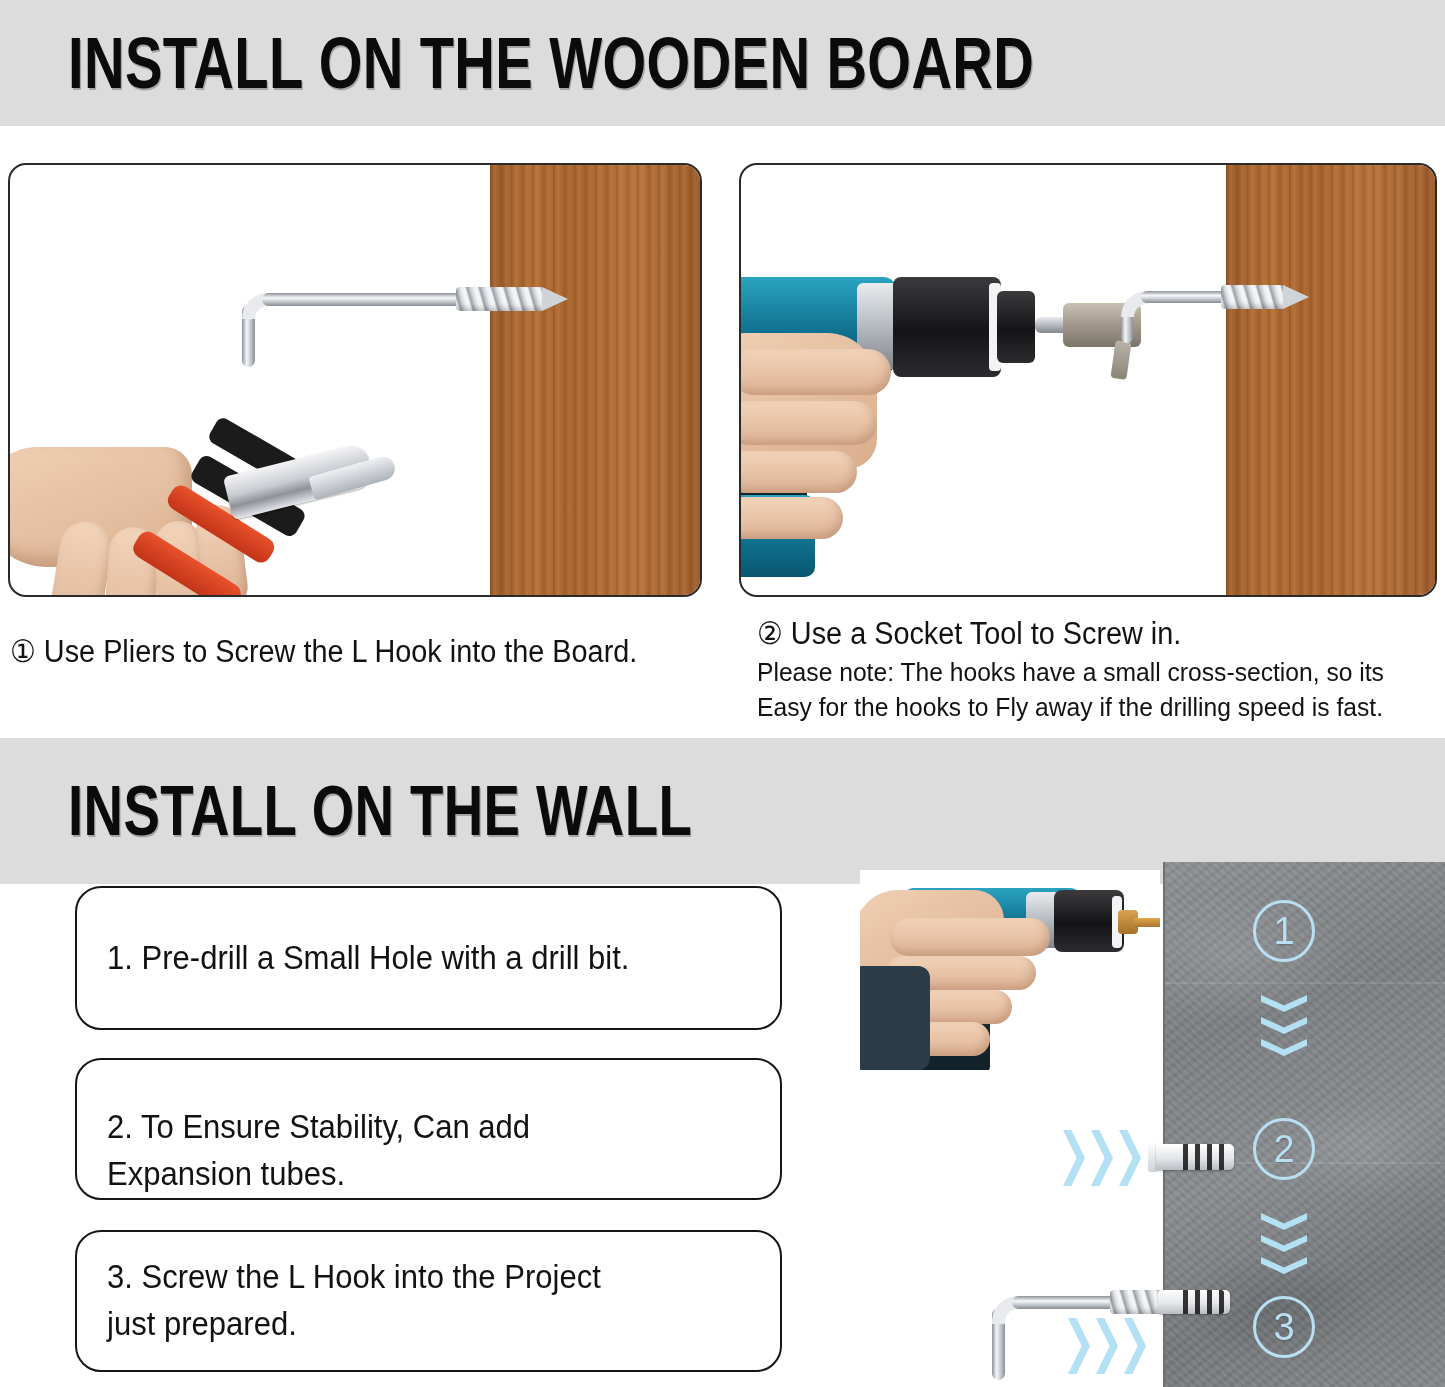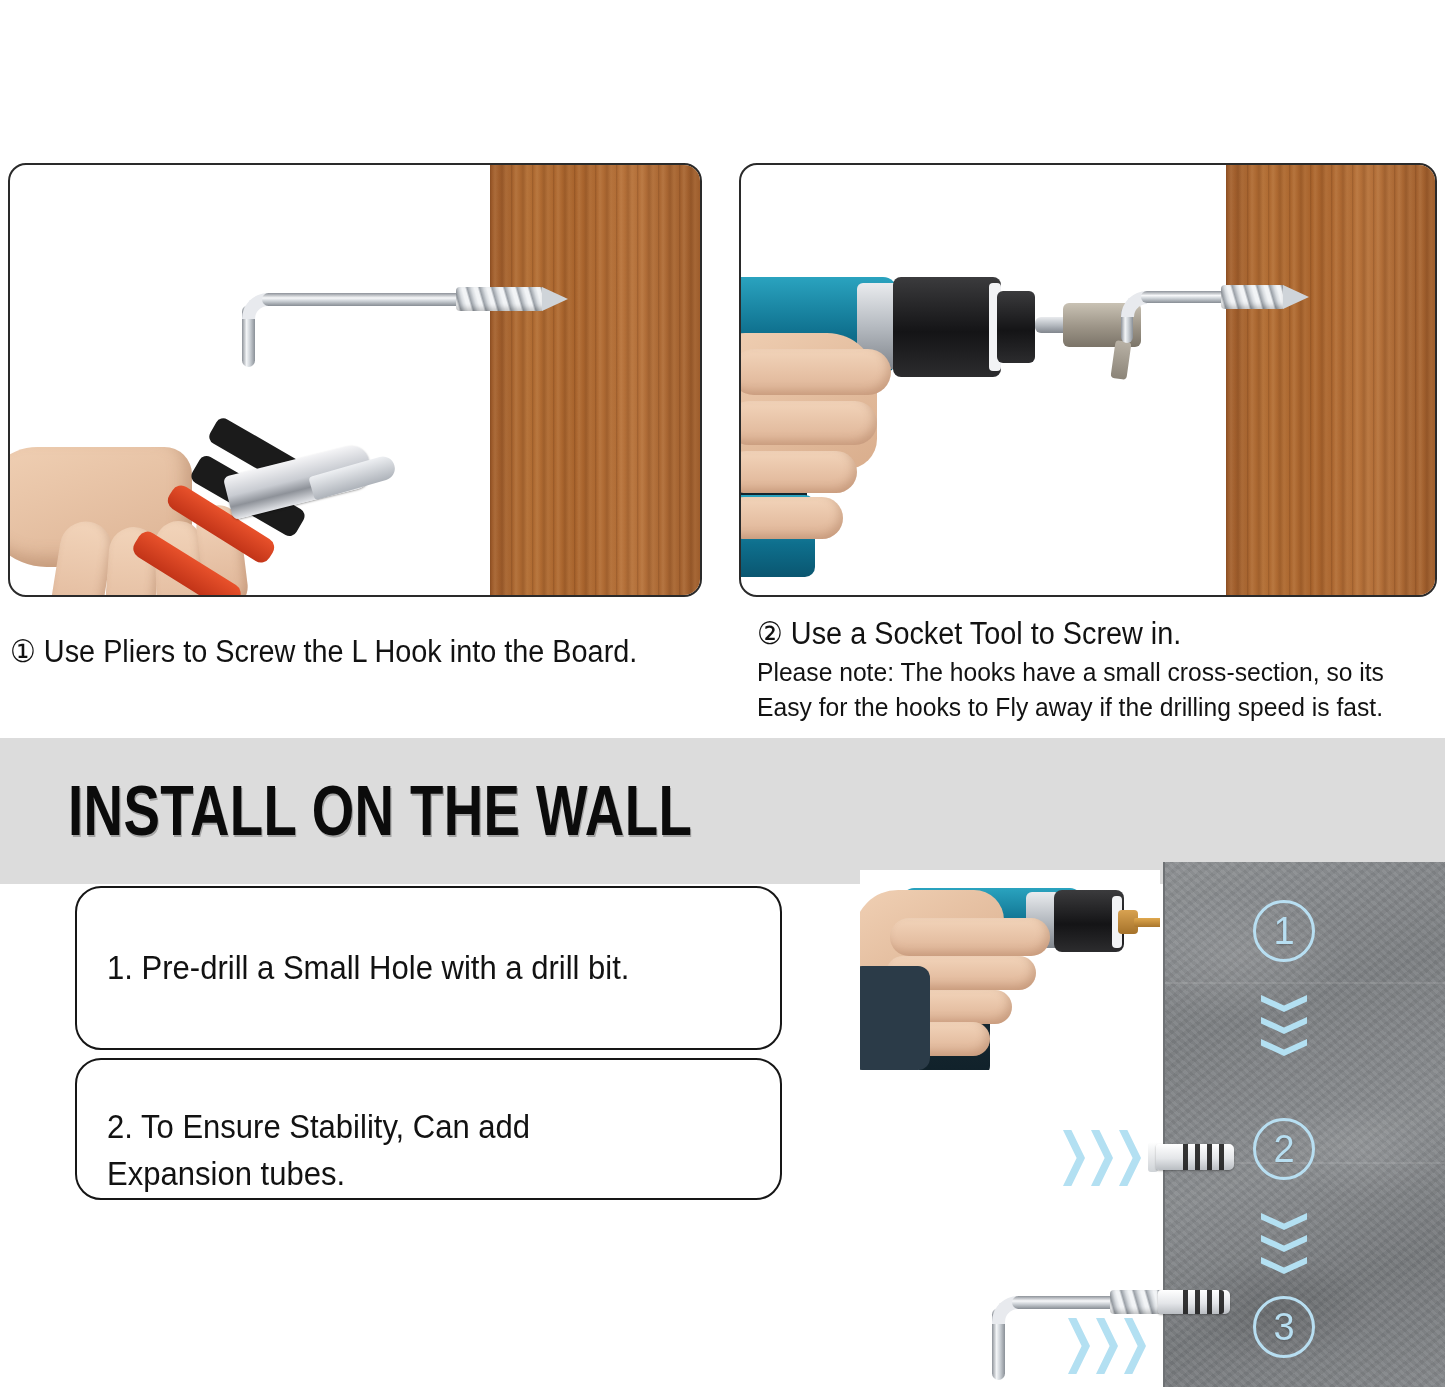--- a/index.html
+++ b/index.html
@@ -167,21 +167,21 @@
     background: #fff;
     display: flex; align-items: center;
   }
   .step-text {
     font-family: "Liberation Sans", sans-serif;
     font-size: 33px; color: #121212;
     line-height: 1.42; padding-left: 32px; padding-right: 16px;
     transform: scaleX(0.94); transform-origin: left center;
     white-space: pre-line;
   }
-  #step-1 { left: 75px; top: 886px;  width: 707px; height: 164px; }
+  #step-1 { left: 75px; top: 886px;  width: 707px; height: 144px; }
   #step-2 { left: 75px; top: 1058px; width: 707px; height: 142px; align-items: flex-end; }
   #step-3 { left: 75px; top: 1230px; width: 707px; height: 142px; }
 
   
   .wall {
     position: absolute; left: 1163px; top: 862px; width: 282px; height: 525px;
     background:
       radial-gradient(ellipse 160px 90px at 25% 18%, rgba(255,255,255,.10), rgba(0,0,0,0) 70%),
       radial-gradient(ellipse 120px 70px at 72% 55%, rgba(255,255,255,.08), rgba(0,0,0,0) 70%),
       radial-gradient(ellipse 140px 80px at 40% 85%, rgba(0,0,0,.10), rgba(0,0,0,0) 70%),
@@ -250,20 +250,23 @@
   .drill-bit {
     position: absolute; height: 9px; border-radius: 2px;
     background: linear-gradient(180deg,#e0a84e,#a9762c);
   }
 </style>
 </head>
 <body>
 
 <div class="page">
 
+  <div class="band" id="band-1">
+    <div class="band-title">INSTALL ON THE WOODEN BOARD</div>
+  </div>
 
   <div class="photo" id="photo-1">
     <div class="wood" id="wood-1"></div>
 
     <div class="hand-skin hand1-palm"></div>
     <div class="finger f1"></div>
     <div class="finger f2"></div>
     <div class="finger f3"></div>
     <div class="finger f4"></div>
 
@@ -320,20 +323,24 @@
   <div class="band" id="band-2">
     <div class="band-title">INSTALL ON THE WALL</div>
   </div>
 
   <div class="step-box" id="step-1">
     <div class="step-text">1. Pre-drill a Small Hole with a drill bit.</div>
   </div>
   <div class="step-box" id="step-2">
     <div class="step-text">2. To Ensure Stability, Can add
      Expansion tubes.</div>
+  </div>
+  <div class="step-box" id="step-3">
+    <div class="step-text">3. Screw the L Hook into the Project
+     just prepared.</div>
   </div>
 
   <div class="wall">
     <div class="wall-seam" style="top:120px;"></div>
     <div class="wall-seam" style="top:300px;"></div>
   </div>
 
   <div style="position:absolute;left:860px;top:870px;width:300px;height:200px;overflow:hidden;background:#fff;">
     <div class="drill-body" style="left:42px; top:18px; width:180px; height:60px; border-radius:12px;"></div>
     <div class="drill-grip" style="left:58px; top:120px; width:72px; height:86px; border-radius:10px;"></div>

